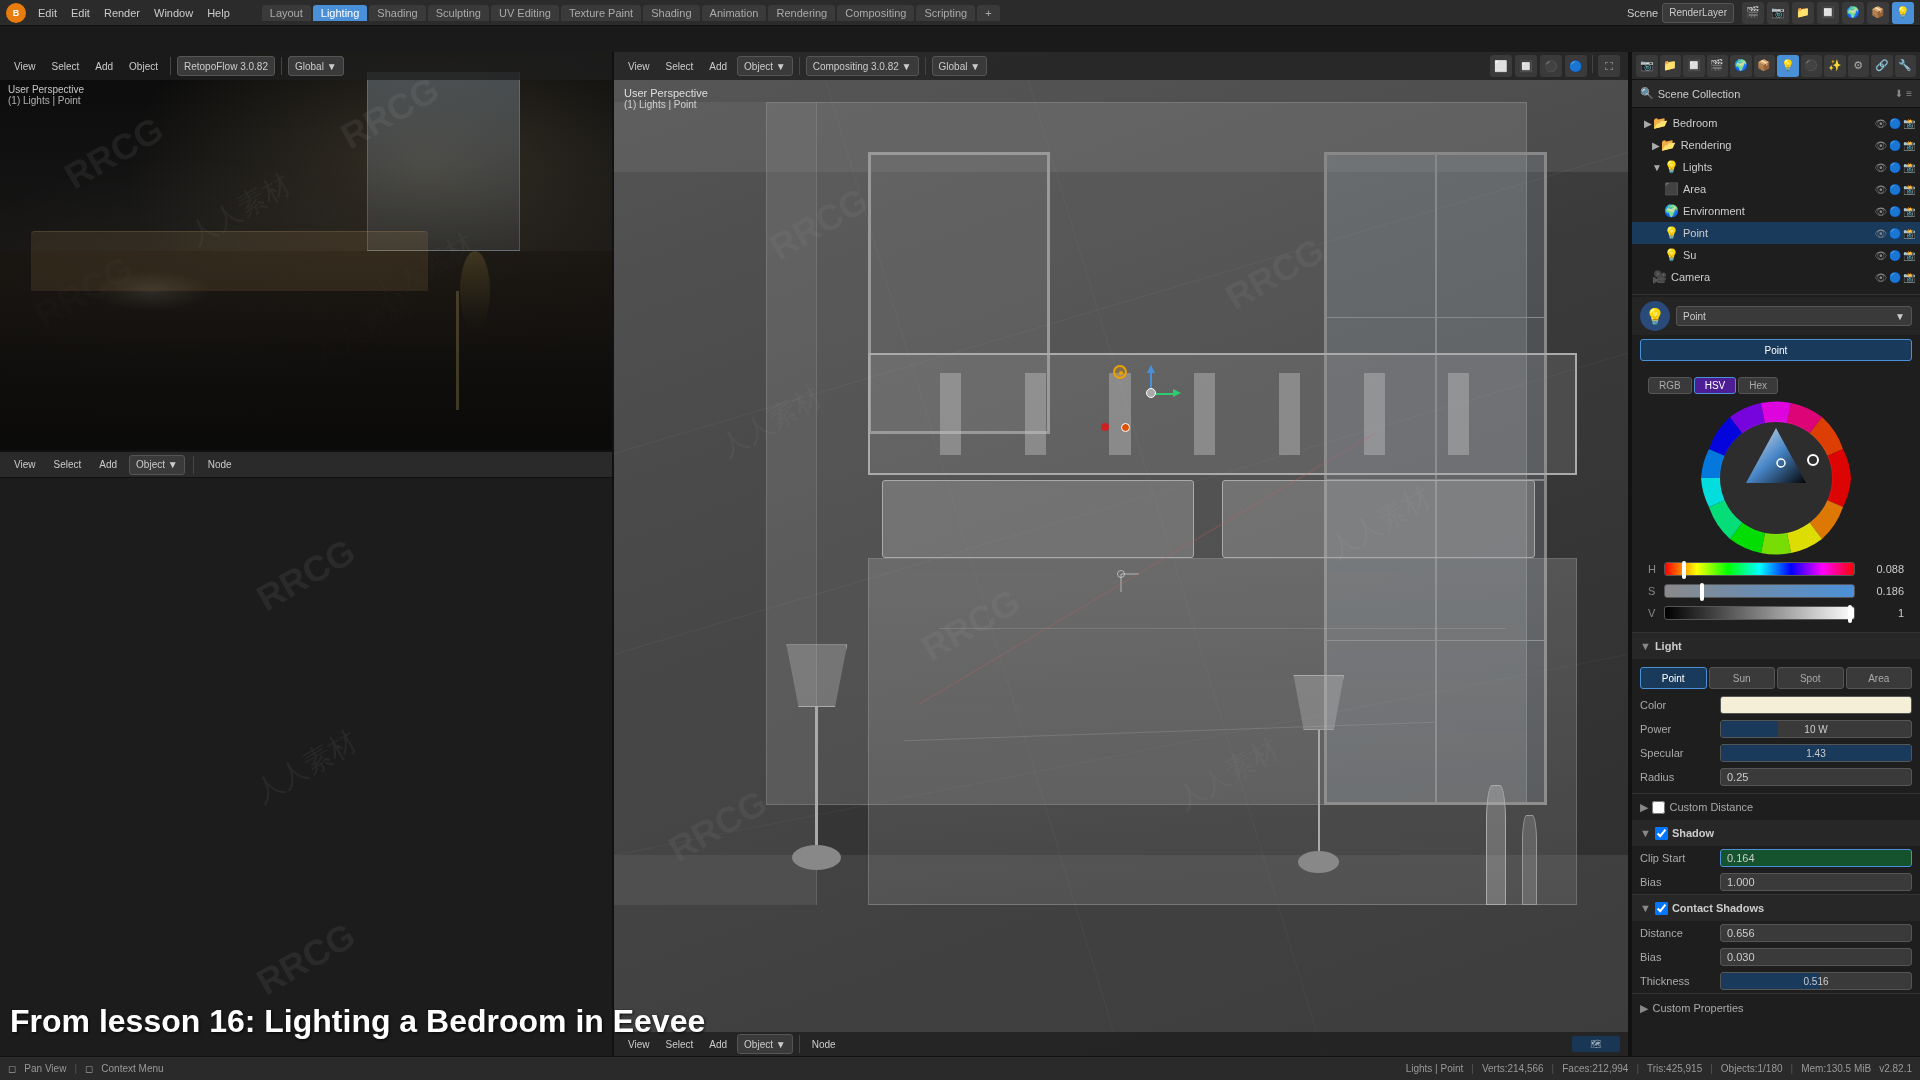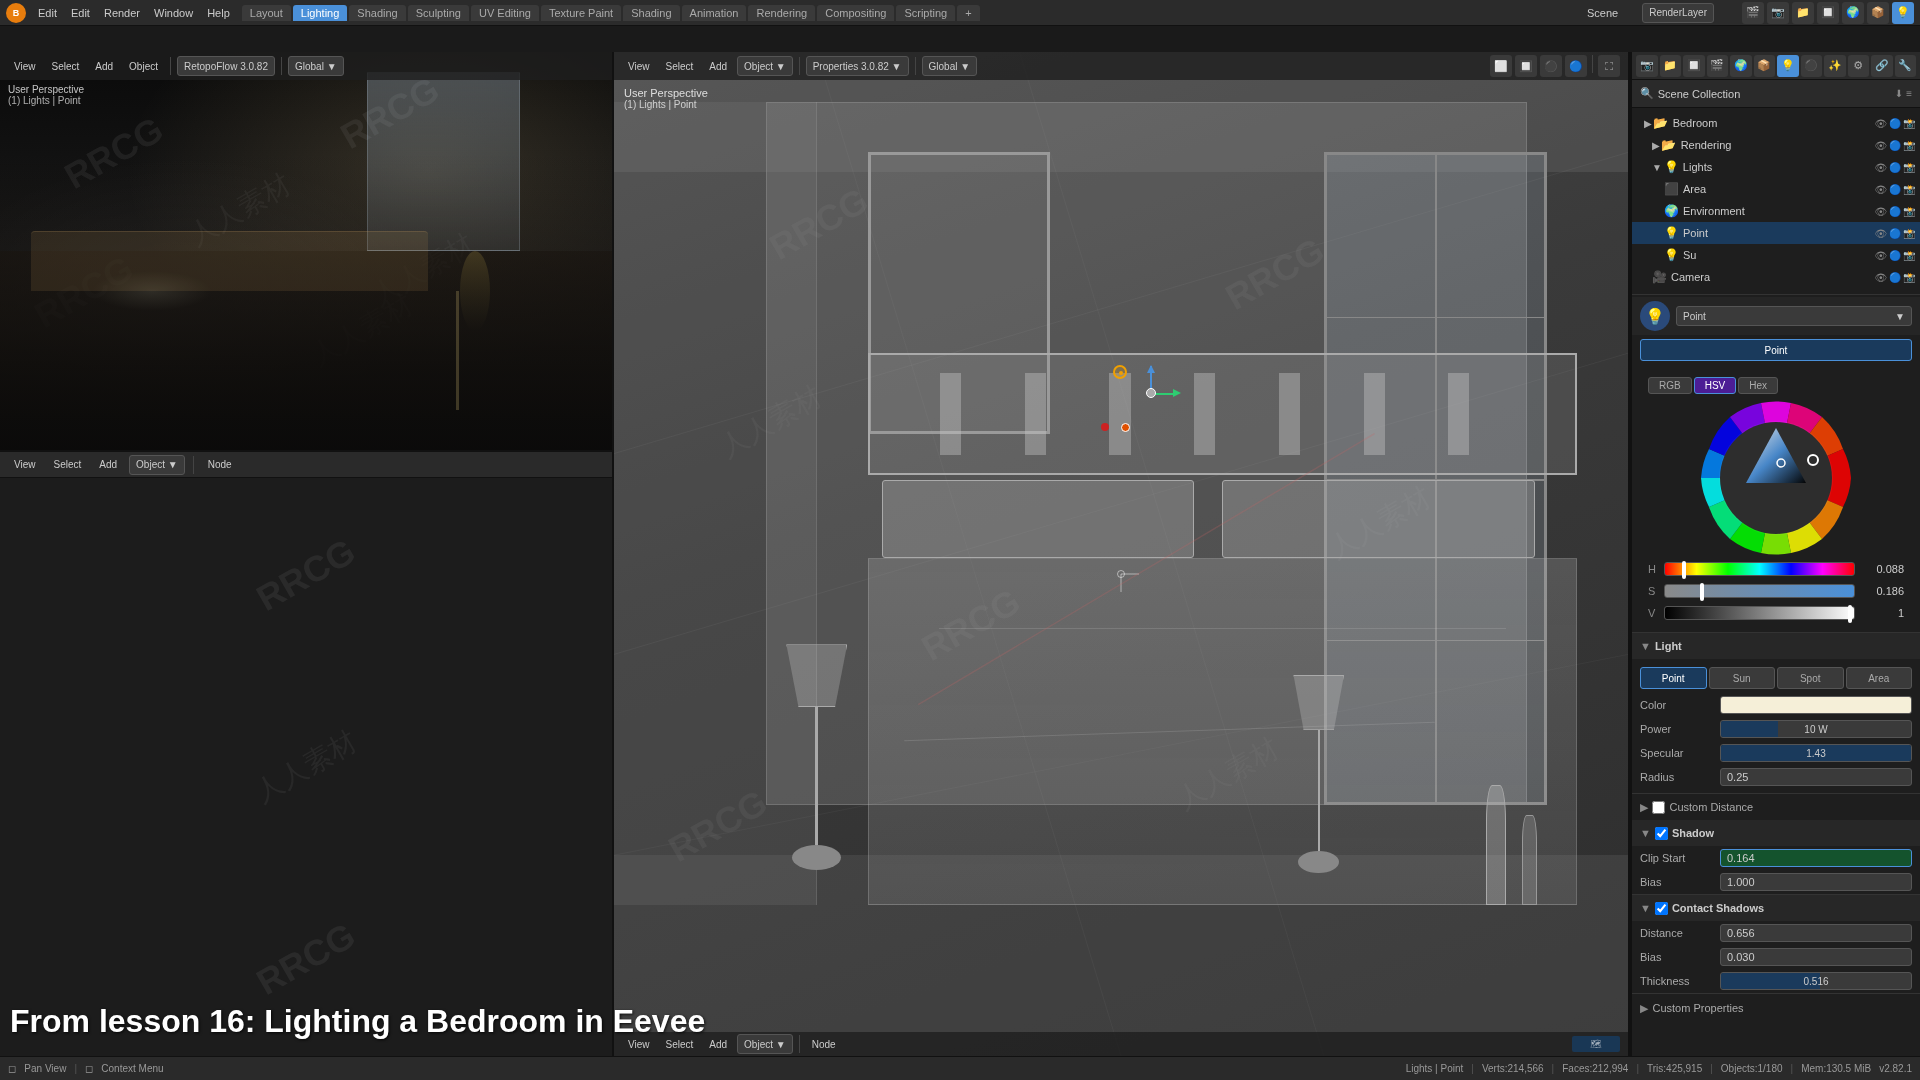--- a/index.html
+++ b/index.html
@@ -35,34 +35,34 @@
     }
     .blender-logo {
       width: 20px; height: 20px;
       background: #e87d0d;
       border-radius: 50%;
       display: flex; align-items: center; justify-content: center;
       color: white; font-size: 9px; font-weight: bold;
       margin-right: 4px;
     }
     .workspace-tabs {
-      display: flex; gap: 2px; margin-left: 4px;
+      display: flex; gap: 2px; margin-left: 24px;
     }
     .workspace-tab {
       padding: 2px 8px;
       background: #3a3a3a;
       border-radius: 3px 3px 0 0;
       color: #aaa;
       cursor: pointer;
       font-size: 11px;
     }
     .workspace-tab.active { background: #4a90d9; color: white; }
     .top-right-controls {
       margin-left: auto;
-      display: flex; align-items: center; gap: 20px;
+      display: flex; align-items: center; gap: 0;
     }
     .scene-label { color: #ccc; font-size: 11px; padding: 2px 4px; }
     .toolbar-btn {
       padding: 1px 6px;
       background: #3a3a3a;
       border: 1px solid #555;
       border-radius: 3px;
       color: #ccc;
       font-size: 10px;
       cursor: pointer;
@@ -598,21 +598,21 @@
     </div>
   </div>
 
   <div class="center-viewport">
     <div class="vp-toolbar-top">
       <div class="vp-btn">View</div>
       <div class="vp-btn select-active">Select</div>
       <div class="vp-btn">Add</div>
       <div class="toolbar-btn">Object ▼</div>
       <div class="toolbar-sep"></div>
-      <div class="toolbar-btn">Properties 3.0.82 ▼</div>
+      <div class="toolbar-btn">Compositing 3.0.82 ▼</div>
       <div class="toolbar-sep"></div>
       <div class="toolbar-btn">Global ▼</div>
       <div style="margin-left:auto;display:flex;gap:3px;">
         <div class="props-icon">⬜</div>
         <div class="props-icon">🔲</div>
         <div class="props-icon">⚫</div>
         <div class="props-icon">🔵</div>
         <div class="toolbar-sep"></div>
         <div class="props-icon">⛶</div>
       </div>

